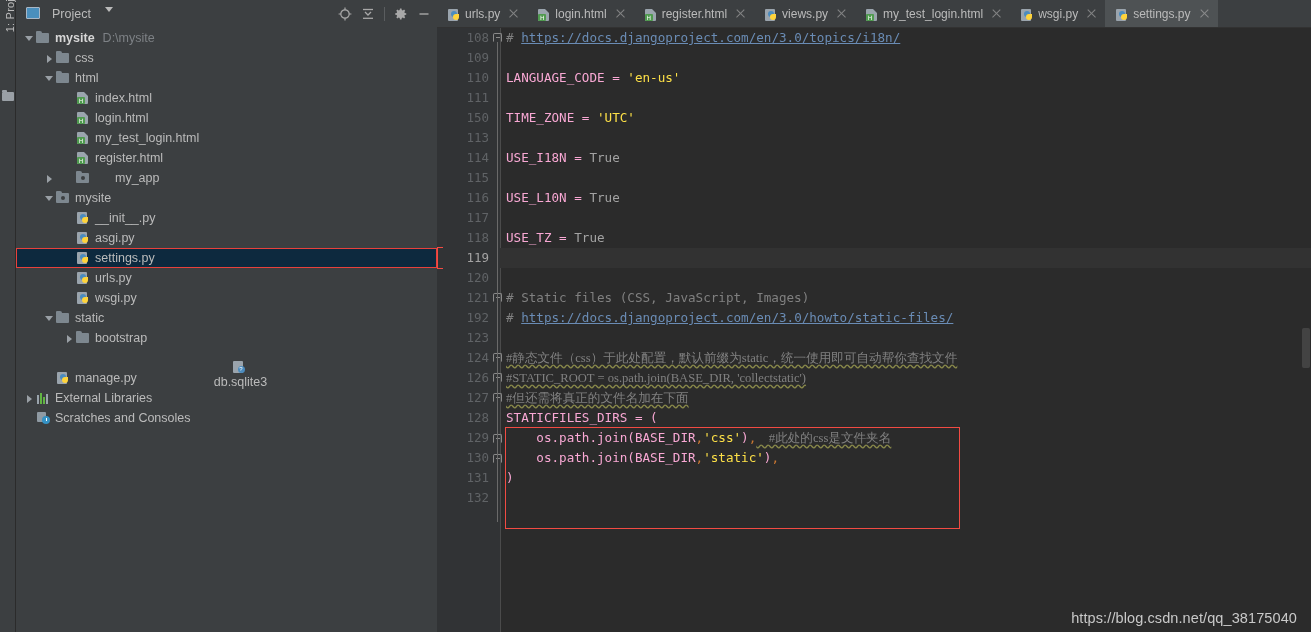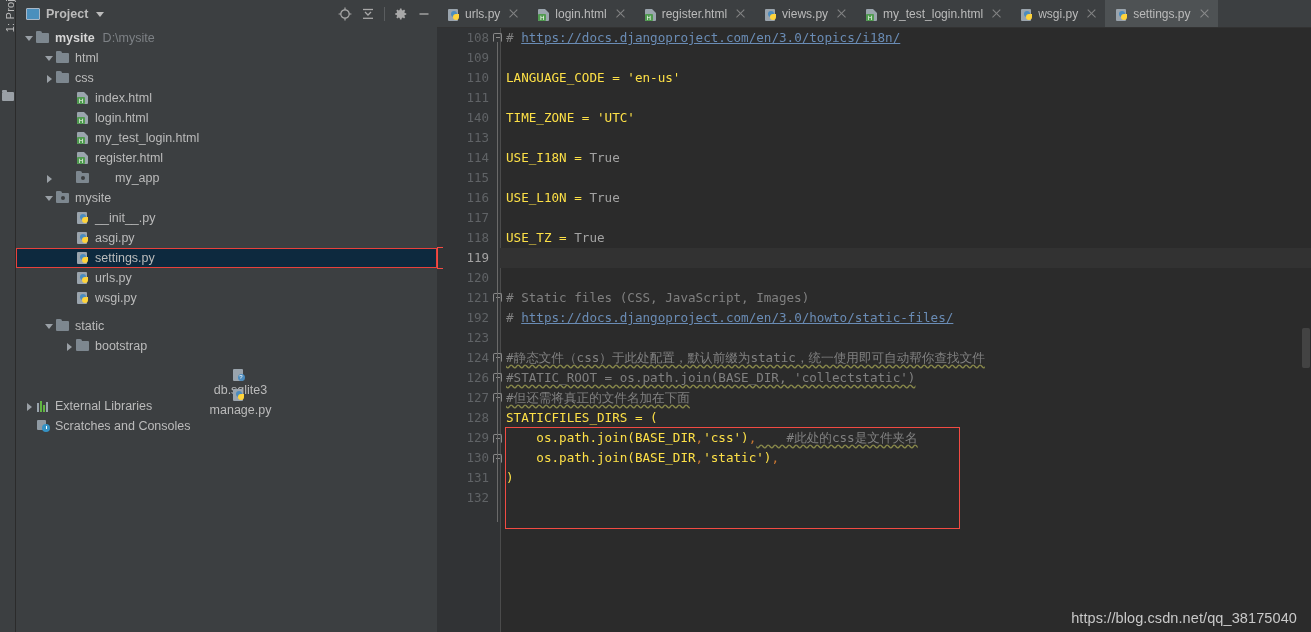--- a/index.html
+++ b/index.html
@@ -37,21 +37,21 @@
 
   
   .project-panel {
     position: absolute; left: 16px; top: 0; width: 421px; height: 632px;
     background: #3c3f41;
   }
   .project-header {
     height: 28px; display: flex; align-items: center;
     padding: 0 6px 0 10px; background: #3c3f41;
   }
-  .proj-title { display: flex; align-items: center; gap: 6px; cursor: default; font-weight: bold; }
+  .proj-title { display: flex; gap: 12px; cursor: default; }
   .proj-icon {
     width: 14px; height: 12px; border: 1px solid #a9b7c6; background: #4a8fbd;
     border-radius: 1px; display: inline-block;
   }
   .proj-label { color: #bbbbbb; font-size: 12.5px; }
   .caret-down {
     width: 0; height: 0; border-left: 4px solid transparent;
     border-right: 4px solid transparent; border-top: 5px solid #bbbbbb;
     margin-left: 2px;
   }
@@ -237,25 +237,25 @@
   }
   .fold.top .minus { border-bottom-color: transparent; border-radius: 2px 2px 0 0; }
   .foldline {
     position: absolute; left: 60px; top: 14px; width: 1px; background: #6a6a6a;
   }
 
   .kw      { color: #a3a3a3; }
   .str     { color: #fde047; }
   .cmt     { color: #808080; }
   .lnk     { color: #6a8cb5; text-decoration: underline; }
-  .ident   { color: #fde047; }
+  .ident   { color: #f9a8d4; }
   .comma   { color: #cc7832; }
   .squiggle {
     text-decoration: underline; text-decoration-style: wavy;
-    text-decoration-color: #8a8a4a; text-underline-offset: 2px;
+    text-decoration-color: #8a8a4a; text-underline-offset: 2px; font-family: Liberation Serif, serif;
   }
 
   .redbox {
     position: absolute; border: 1.5px solid #f24b43; pointer-events: none;
   }
   .red-caret-mark {
     position: absolute; border: 1.5px solid #f24b43; border-right: none;
     width: 6px; pointer-events: none;
   }
 
@@ -323,32 +323,32 @@
     <div class="tree" id="tree">
         <div class="trow" style="padding-left: 8px;">
           <span class="arrow down"></span>
           <span class="ic">
             <span class="icon-folder"></span>
           </span>
           <span class="label-bold">mysite</span>
           <span class="label-dim">D:\mysite</span>
         </div>
         <div class="trow" style="padding-left: 28px;">
+          <span class="arrow right"></span>
+          <span class="ic">
+            <span class="icon-folder"></span>
+          </span>
+          <span class="label-plain">css</span>
+        </div>
+        <div class="trow" style="padding-left: 28px;">
           <span class="arrow down"></span>
           <span class="ic">
             <span class="icon-folder"></span>
           </span>
           <span class="label-plain">html</span>
-        </div>
-        <div class="trow" style="padding-left: 28px;">
-          <span class="arrow right"></span>
-          <span class="ic">
-            <span class="icon-folder"></span>
-          </span>
-          <span class="label-plain">css</span>
         </div>
         <div class="trow" style="padding-left: 48px;">
           <span class="arrow "></span>
           <span class="ic">
             <span class="icon-html">
               <span class="pg"></span>
               <span class="corner"></span>
               <span class="tag">H</span>
             </span>
           </span>
@@ -449,21 +449,21 @@
           <span class="arrow "></span>
           <span class="ic">
             <span class="icon-py">
               <span class="pg"></span>
               <span class="snake-b"></span>
               <span class="snake-y"></span>
             </span>
           </span>
           <span class="label-plain">wsgi.py</span>
         </div>
-        <div class="trow" style="padding-left: 28px; margin-top: 8px;">
+        <div class="trow" style="padding-left: 28px;">
           <span class="arrow down"></span>
           <span class="ic">
             <span class="icon-folder"></span>
           </span>
           <span class="label-plain">static</span>
         </div>
         <div class="trow" style="padding-left: 48px;">
           <span class="arrow right"></span>
           <span class="ic">
             <span class="icon-folder"></span>
@@ -473,21 +473,21 @@
         <div class="trow" style="padding-left: 28px; flex-direction: column;">
           <span class="arrow "></span>
           <span class="ic">
             <span class="icon-db">
               <span class="pg"></span>
               <span class="q">?</span>
             </span>
           </span>
           <span class="label-plain">db.sqlite3</span>
         </div>
-        <div class="trow" style="padding-left: 28px; flex-direction: column;">
+        <div class="trow" style="padding-left: 28px;">
           <span class="arrow "></span>
           <span class="ic">
             <span class="icon-py">
               <span class="pg"></span>
               <span class="snake-b"></span>
               <span class="snake-y"></span>
             </span>
           </span>
           <span class="label-plain">manage.py</span>
         </div>
@@ -614,21 +614,21 @@
           </div>
           <div class="ln-row">
             <div class="ln-num">110</div>
             <div class="ln-code"><span class="ident">LANGUAGE_CODE = </span><span class="str">'en-us'</span></div>
           </div>
           <div class="ln-row">
             <div class="ln-num">111</div>
             <div class="ln-code"></div>
           </div>
           <div class="ln-row">
-            <div class="ln-num">140</div>
+            <div class="ln-num">150</div>
             <div class="ln-code"><span class="ident">TIME_ZONE = </span><span class="str">'UTC'</span></div>
           </div>
           <div class="ln-row">
             <div class="ln-num">113</div>
             <div class="ln-code"></div>
           </div>
           <div class="ln-row">
             <div class="ln-num">114</div>
             <div class="ln-code"><span class="ident">USE_I18N = </span><span class="kw">True</span></div>
           </div>

